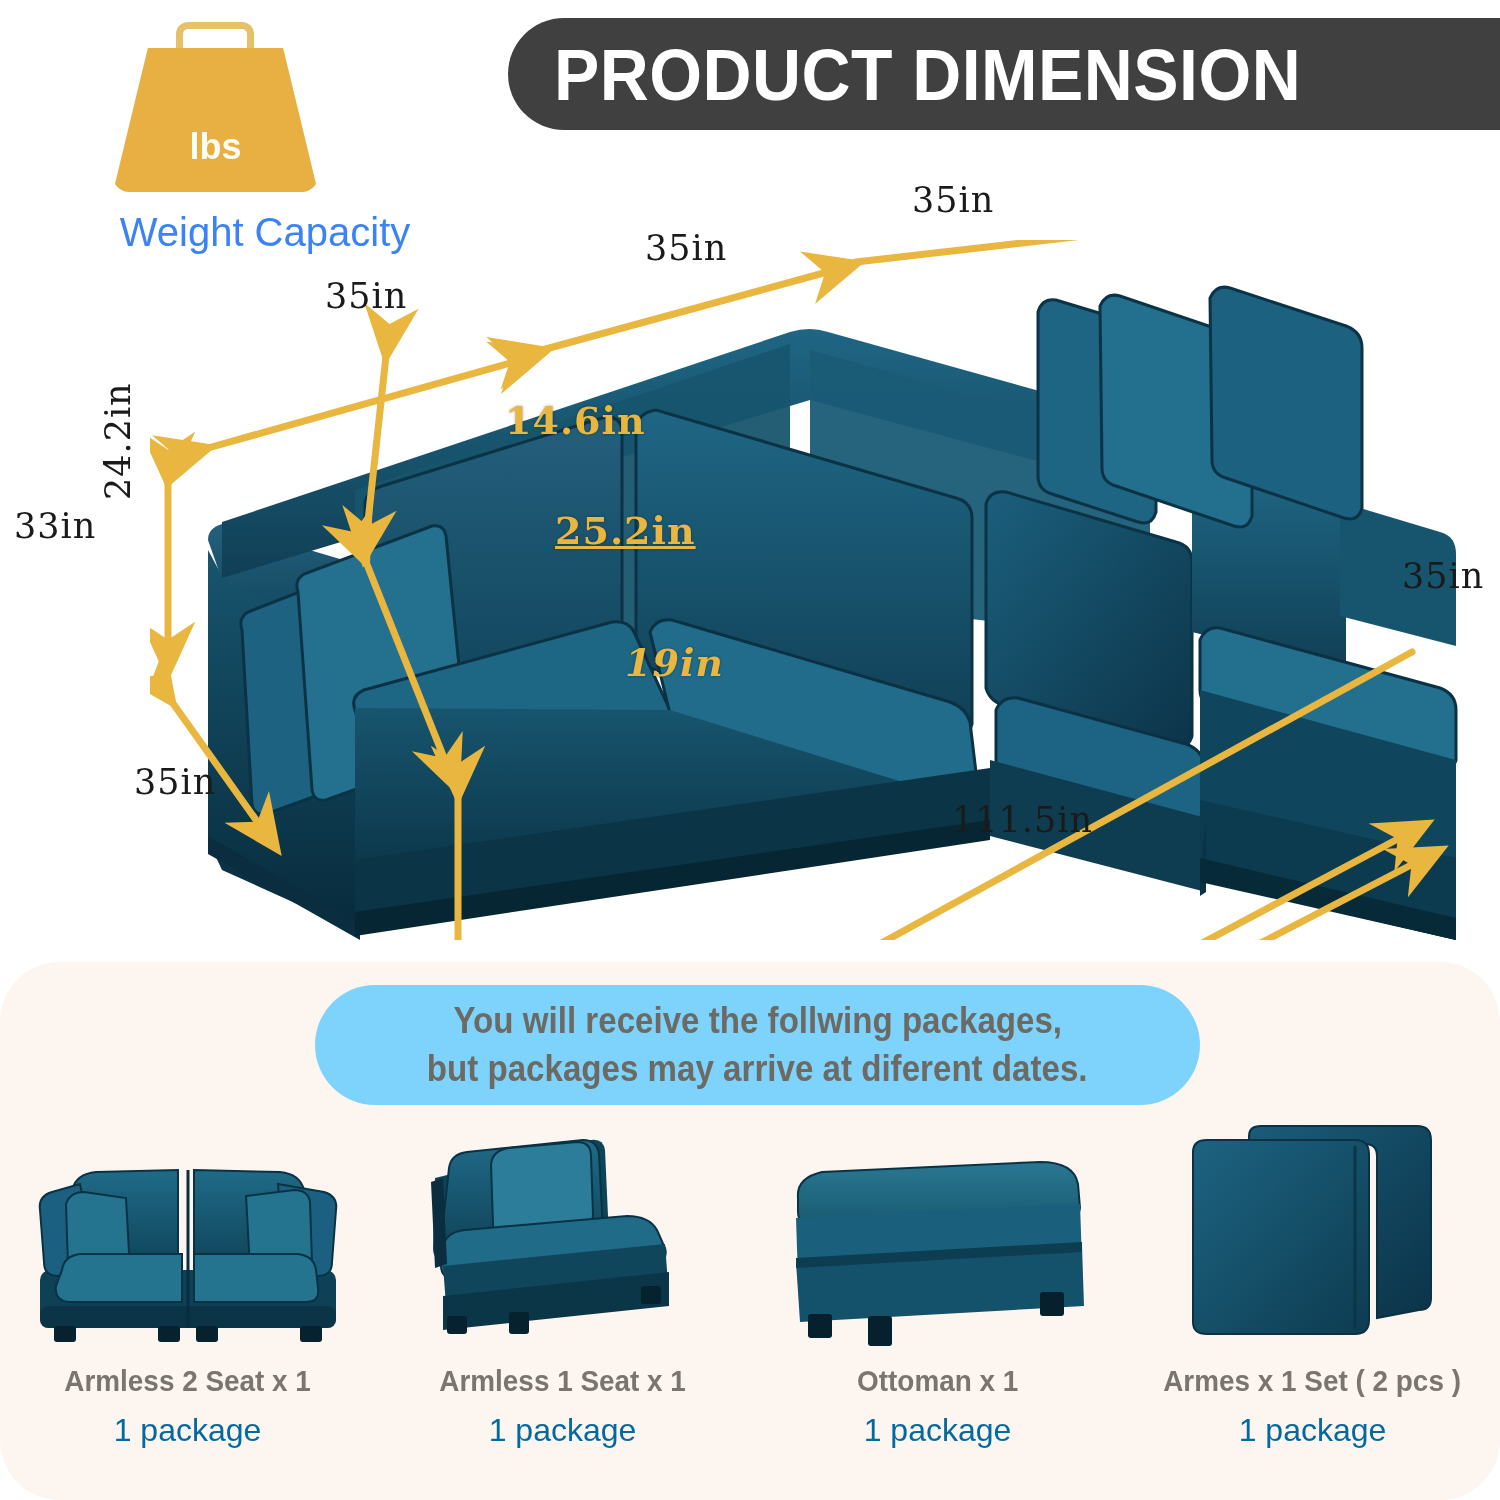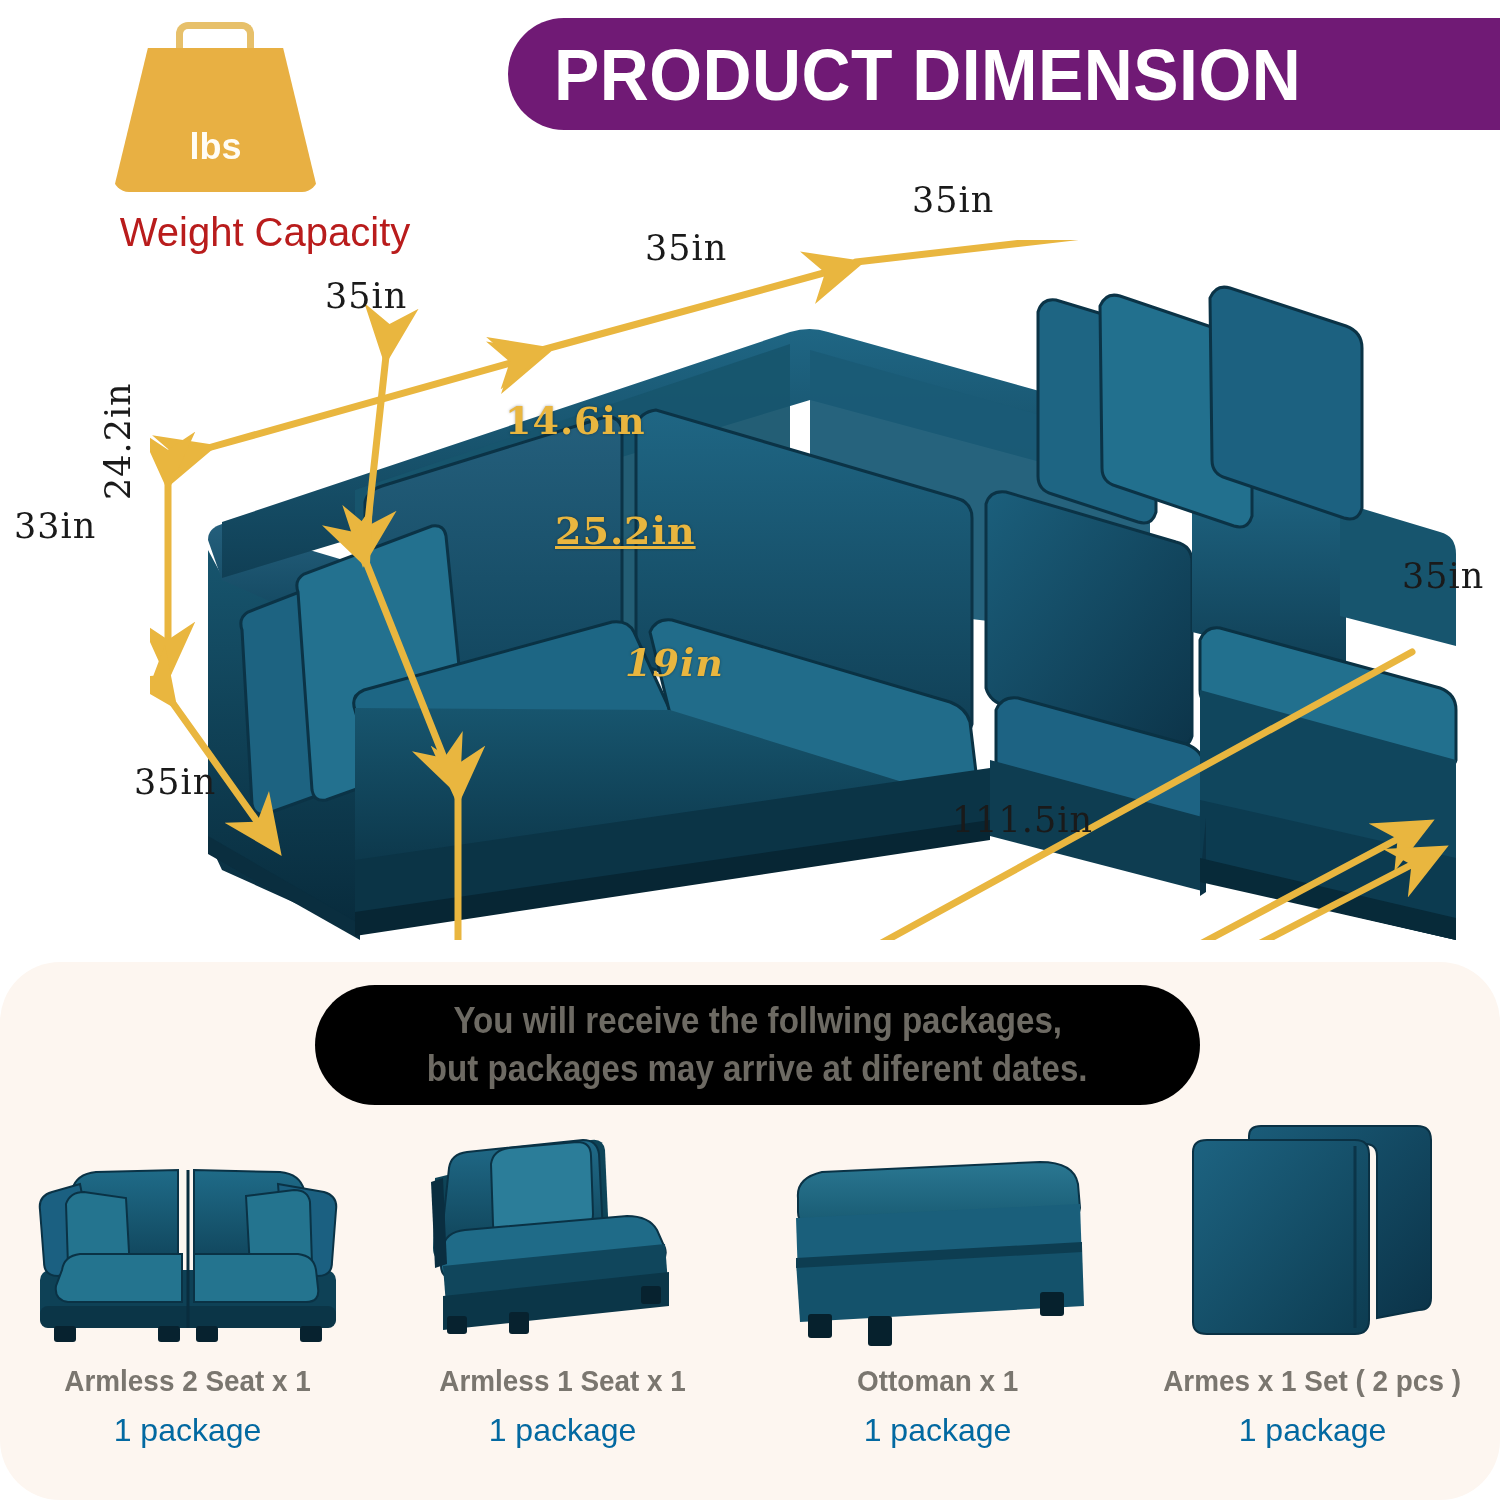--- a/index.html
+++ b/index.html
@@ -9,21 +9,21 @@
     background:#ffffff;
     font-family:"Liberation Sans", sans-serif;
     overflow:hidden;
     position:relative;
   }
   #root{position:absolute;inset:0;width:1500px;height:1500px;}
 
   
   .banner{
     position:absolute;left:508px;top:18px;width:992px;height:112px;
-    background:#701a75;
+    background:#404040;
     border-top-left-radius:56px;border-bottom-left-radius:56px;
     border-top-right-radius:0;border-bottom-right-radius:0;
     display:flex;align-items:center;
   }
   .banner-title{
     color:#ffffff;
     font-family:"Liberation Sans", sans-serif;
     font-weight:bold;
     font-size:73px;
     letter-spacing:0.5px;
@@ -53,21 +53,21 @@
     position:absolute;left:0;top:42px;width:205px;text-align:center;
     color:#fffdf5;font-weight:bold;font-size:62px;line-height:56px;
     letter-spacing:-1px;
   }
   .weight-unit{
     position:absolute;left:0;top:101px;width:205px;text-align:center;
     color:#fffdf5;font-weight:bold;font-size:36px;line-height:48px;
   }
   .weight-caption{
     position:absolute;left:-40px;top:188px;width:420px;text-align:center;
-    color:#b91c1c;font-size:40px;font-weight:normal;
+    color:#3b82f6;font-size:40px;font-weight:normal;
   }
 
   
   .dim{
     position:absolute;
     font-family:"DejaVu Serif", serif;
     white-space:nowrap;
     letter-spacing:1px;
   }
   .dim-dark{color:#1a1a1a;font-size:35px;}
@@ -77,21 +77,21 @@
   
   .sofa-stage{position:absolute;left:150px;top:240px;width:1320px;height:700px;}
 
   
   .bottom-panel{
     position:absolute;left:0;top:962px;width:1500px;height:538px;
     background:#fdf6f0;border-radius:60px;
   }
   .callout{
     position:absolute;left:315px;top:985px;width:885px;height:120px;
-    background:#000000;border-radius:60px;
+    background:#7dd3fc;border-radius:60px;
     display:flex;flex-direction:column;align-items:center;justify-content:center;
   }
   .callout-line{
     color:#6d6a63;font-weight:bold;font-size:36px;line-height:48px;
     font-family:"Liberation Sans", sans-serif;
     transform:scaleX(0.92);white-space:nowrap;
   }
 
   
   .pkg-row{position:absolute;left:0;top:1120px;width:1500px;height:360px;

